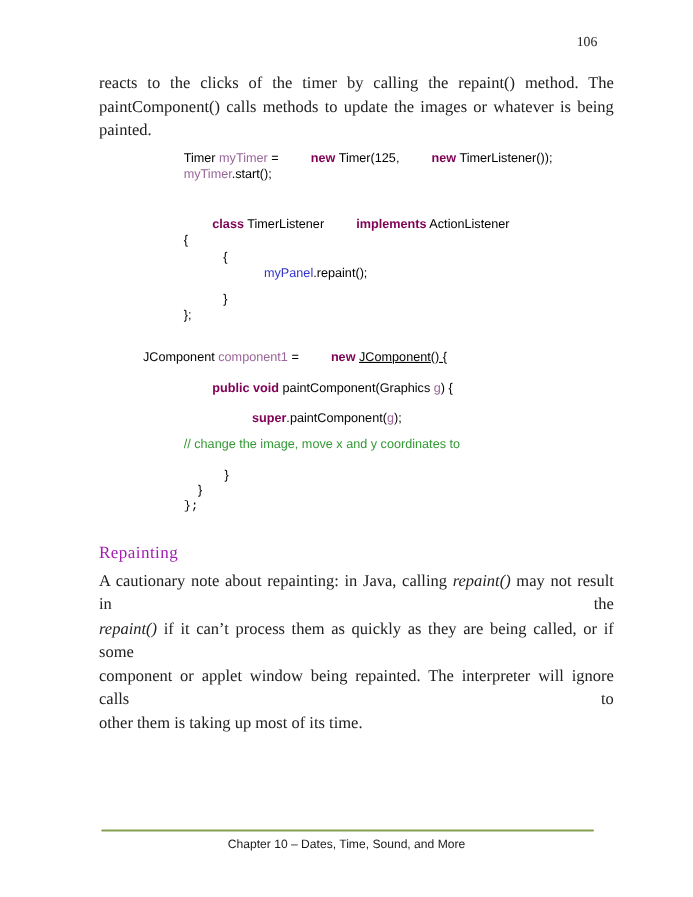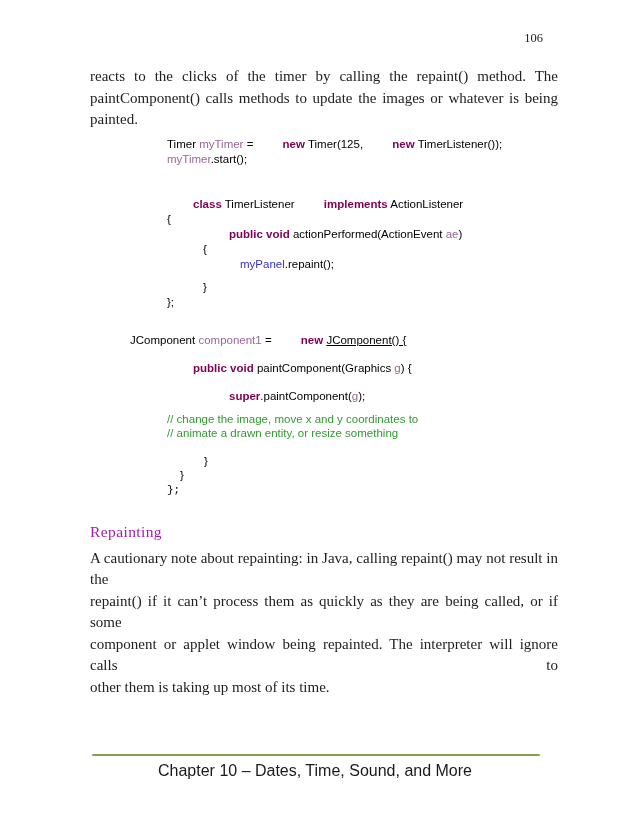--- a/index.html
+++ b/index.html
@@ -14,21 +14,21 @@
   .page-number {
     position:absolute; top:31px; right:87px;
     font-size:12.5px; color:#1c1c1c;
   }
   .content {
     position:absolute; left:90px; top:66px; width:468px;
   }
   .para { font-size:15px; line-height:21.5px; color:#212121; }
   .para .jline  { text-align:justify; text-align-last:justify; }
   .para .lastline { text-align:left; }
-  .seg-i { }
+  .seg-i { font-style:italic; }
 
   .code {
     font-family:"Liberation Sans", sans-serif;
     font-size:11.5px; color:#000000;
     white-space:nowrap;
   }
   .code-a { margin-left:77px; margin-top:6px; }
   .code-a .cl { line-height:15px; height:15px; }
   .code-b { margin-left:40px; margin-top:23px; }
   .code-b .cl { line-height:14px; height:14px; }
@@ -49,21 +49,21 @@
 
   .footer-rule {
     position:absolute; left:92px; top:754px;
     width:448px; height:2px;
     background:#84a04f; border-radius:1px;
   }
   .footer-text {
     position:absolute; left:0; top:762px; width:630px;
     text-align:center;
     font-family:"Liberation Sans", sans-serif;
-    font-size:16px; color:#1a1a1a;
+    font-size:11px; color:#1a1a1a;
   }
 </style>
 </head>
 <body>
 
 <div class="page">
 
   <div class="page-number">106</div>
 
   <div class="content">
@@ -74,37 +74,35 @@
         <div class="lastline"><span>painted.</span></div>
       </div>
 
     <div class="code code-a">
         <div class="cl" style="padding-left: 0px;"><span class="tok-plain">Timer </span><span class="tok-var">myTimer</span><span class="tok-plain"> = </span><span class="tok-kw">new</span><span class="tok-plain"> Timer(125, </span><span class="tok-kw">new</span><span class="tok-plain"> TimerListener());</span></div>
         <div class="cl" style="padding-left: 0px;"><span class="tok-var">myTimer</span><span class="tok-plain">.start();</span></div>
         <div class="cl" style="padding-left: 0px;">&nbsp;</div>
         <div class="cl" style="padding-left: 0px;">&nbsp;</div>
         <div class="cl" style="padding-left: 0px;"><span class="tok-kw">class</span><span class="tok-plain"> TimerListener </span><span class="tok-kw">implements</span><span class="tok-plain"> ActionListener</span></div>
         <div class="cl" style="padding-left: 0px;"><span class="tok-plain">{</span></div>
-        <div class="cl" style="padding-left: 36px;"><span class="tok-kw">public void</span><span class="tok-plain"> actionPerformed(ActionEvent </span><span class="tok-var">ae</span><span class="tok-plain">)</span></div>
         <div class="cl" style="padding-left: 36px;"><span class="tok-plain">{</span></div>
         <div class="cl" style="padding-left: 73px;"><span class="tok-field">myPanel</span><span class="tok-plain">.repaint();</span></div>
         <div class="cl" style="padding-left: 0px; height: 8px; line-height: 8px;">&nbsp;</div>
         <div class="cl" style="padding-left: 36px;"><span class="tok-plain">}</span></div>
         <div class="cl" style="padding-left: 0px;"><span class="tok-plain">};</span></div>
       </div>
 
     <div class="code code-b">
         <div class="cl" style="padding-left: 0px;"><span class="tok-plain">JComponent </span><span class="tok-var">component1</span><span class="tok-plain"> = </span><span class="tok-kw">new</span><span class="tok-plain"> </span><span class="tok-u">JComponent() {</span></div>
         <div class="cl" style="padding-left: 0px;">&nbsp;</div>
         <div class="cl" style="padding-left: 37px;"><span class="tok-kw">public void</span><span class="tok-plain"> paintComponent(Graphics </span><span class="tok-var">g</span><span class="tok-plain">) {</span></div>
         <div class="cl" style="padding-left: 0px;">&nbsp;</div>
         <div class="cl" style="padding-left: 73px;"><span class="tok-kw">super</span><span class="tok-plain">.paintComponent(</span><span class="tok-var">g</span><span class="tok-plain">);</span></div>
         <div class="cl" style="padding-left: 0px; height: 9px; line-height: 9px;">&nbsp;</div>
         <div class="cl" style="padding-left: 37px;"><span class="tok-comment">// change the image, move x and y coordinates to</span></div>
-        <div class="cl" style="padding-left: 37px;"><span class="tok-comment">// animate a drawn entity, or resize something</span></div>
         <div class="cl" style="padding-left: 0px;">&nbsp;</div>
         <div class="cl" style="padding-left: 74px;"><span class="tok-plain">}</span></div>
         <div class="cl" style="padding-left: 50px;"><span class="tok-plain">}</span></div>
         <div class="cl" style="padding-left: 37px;"><span class="tok-mono">};</span></div>
       </div>
 
     <div class="section-heading">Repainting</div>
 
     <div class="para section-para">
         <div class="jline"><span>A cautionary note about repainting: in Java, calling </span><span class="seg-i">repaint()</span><span> may not result in the</span></div>

